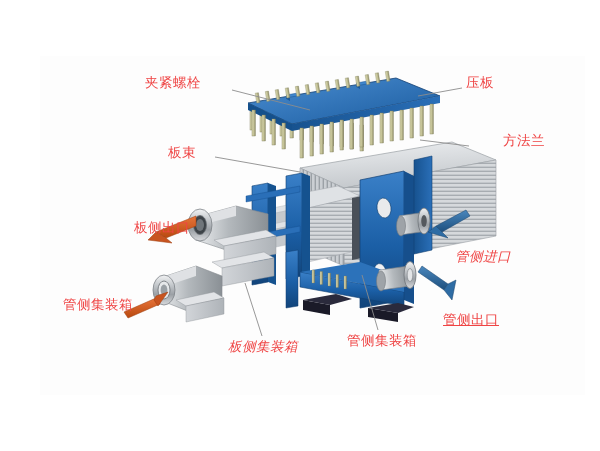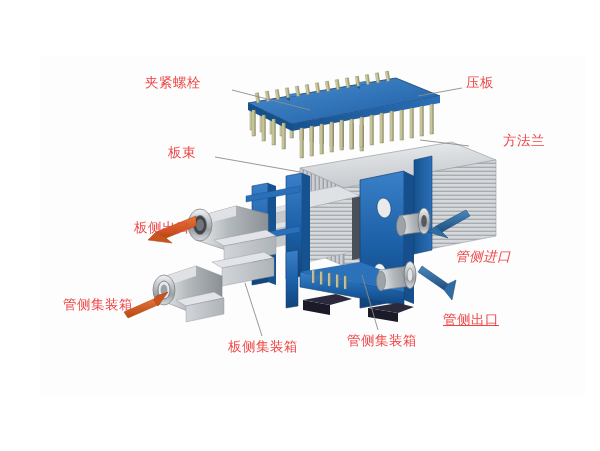--- a/index.html
+++ b/index.html
@@ -313,16 +313,16 @@
   </svg>
 
   <div class="callout" style="left:145px; top:76px;">夹紧螺栓</div>
   <div class="callout" style="left:466px; top:76px;text-align:right;">压板</div>
   <div class="callout" style="left:458px; top:134px;margin-left:45px;">方法兰</div>
   <div class="callout" style="left:168px; top:146px;">板束</div>
   <div class="callout" style="left:86px;  top:221px;margin-left:48px;">板侧出口</div>
   <div class="callout" style="left:63px;  top:298px;">管侧集装箱</div>
   <div class="callout" style="left:455px; top:250px;font-style:italic;">管侧进口</div>
   <div class="callout" style="left:443px; top:313px;text-decoration:underline;">管侧出口</div>
-  <div class="callout" style="left:228px; top:340px;">板侧集装箱</div>
+  <div class="callout" style="left:228px; top:340px;font-style:italic;">板侧集装箱</div>
   <div class="callout" style="left:347px; top:334px;">管侧集装箱</div>
 
 </div>
 
 </body></html>

